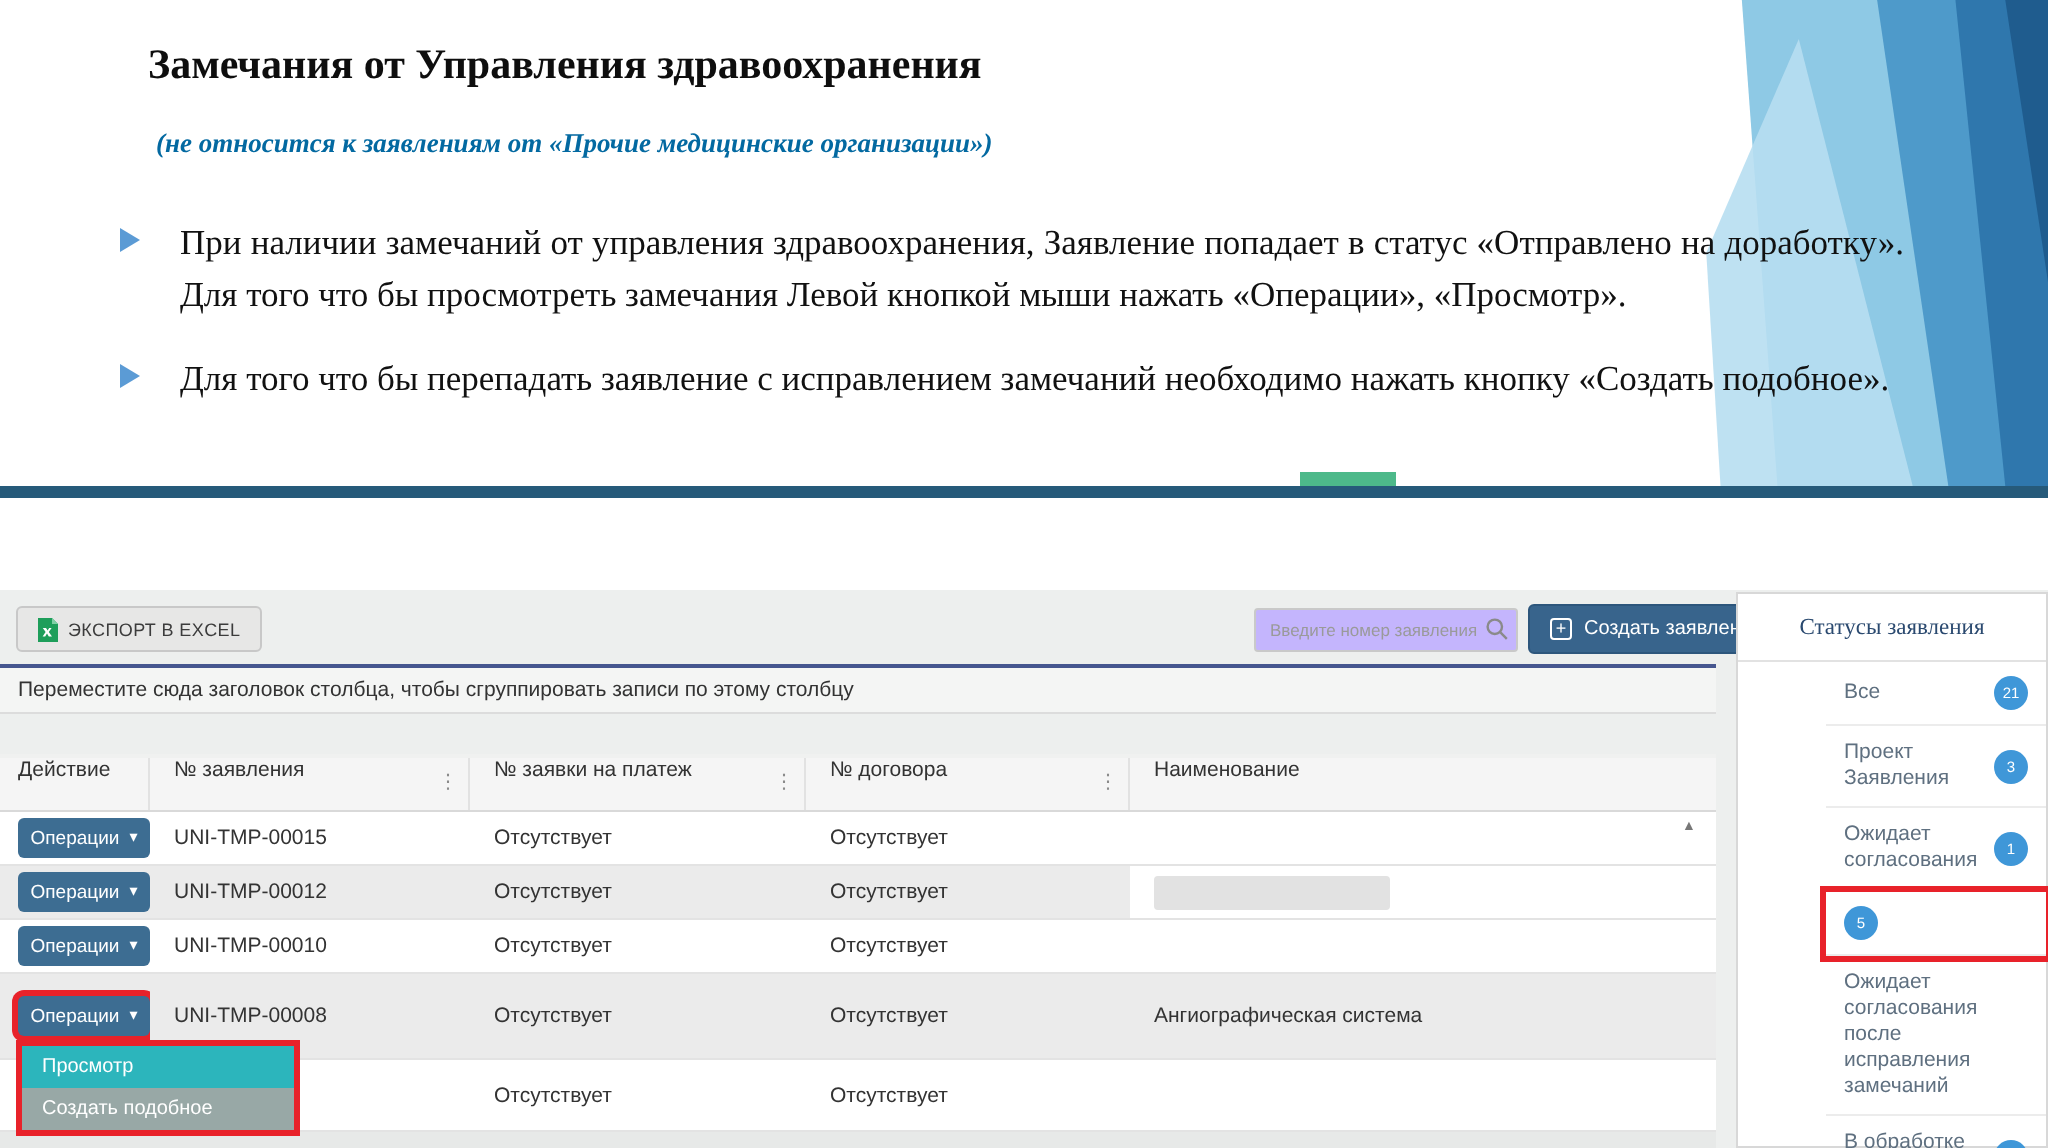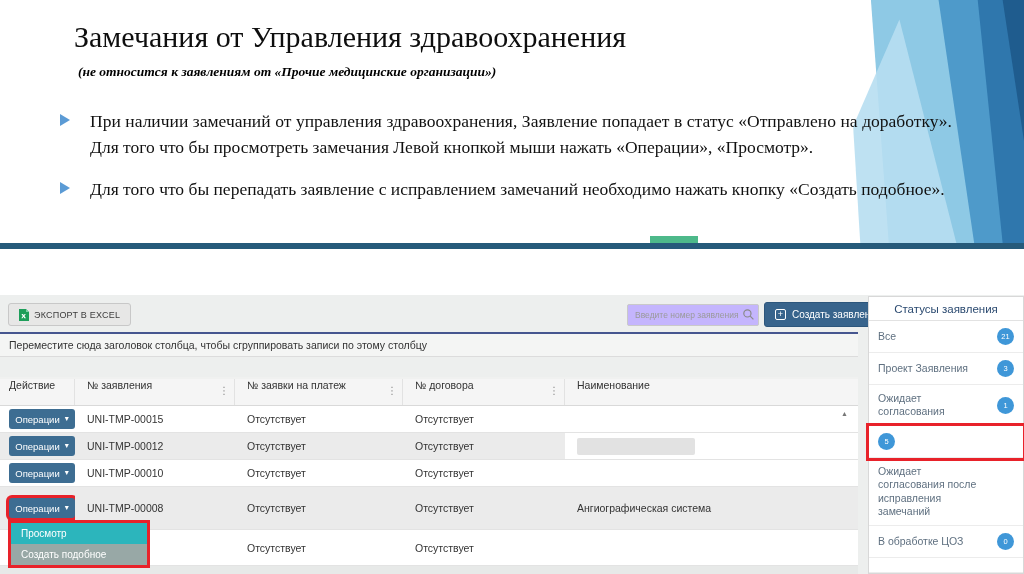--- a/index.html
+++ b/index.html
@@ -11,22 +11,22 @@
   .deco { position:absolute; right:0; top:0; width:178px; height:243px; z-index:1; overflow:hidden; }
   .deco div { position:absolute; inset:0; }
   .tri-light   { background:#8ec9e5; clip-path:polygon(14% 0%, 68% 0%, 118% 100%, 24% 100%); }
   .tri-lighter { background:#b7def1; clip-path:polygon(4% 52%, 30% 8%, 62% 100%, 8% 100%); opacity:.9; }
   .tri-mid     { background:#4e9aca; clip-path:polygon(52% 0%, 82% 0%, 120% 100%, 72% 100%); }
   .tri-dark    { background:#2f77ad; clip-path:polygon(74% 0%, 100% 0%, 100% 100%, 88% 100%); }
   .tri-navy    { background:#1f5c8e; clip-path:polygon(88% 0%, 100% 0%, 100% 58%); }
 
   
   .slide-text { position:relative; z-index:2; font-family:"Liberation Serif", serif; }
-  .title { position:absolute; left:74px; top:20px; font-size:30px; font-weight:normal; color:#0e0e0e; white-space:nowrap; }
-  .subtitle { position:absolute; left:78px; top:64px; font-size:13.5px; font-weight:bold; font-style:italic; color:#000000; }
+  .title { position:absolute; left:74px; top:20px; font-size:21px; font-weight:bold; color:#0e0e0e; white-space:nowrap; }
+  .subtitle { position:absolute; left:78px; top:64px; font-size:13.5px; font-weight:bold; font-style:italic; color:#0369a1; }
   .bullets { position:absolute; left:60px; top:108px; width:892px; }
   .bullet { display:flex; margin-bottom:15px; }
   .bullet-marker { flex:0 0 30px; padding-top:6px; }
   .bullet-marker i { display:block; width:0; height:0; border-left:10px solid #5b9bd5; border-top:6px solid transparent; border-bottom:6px solid transparent; }
   .bullet-text { font-size:17.5px; line-height:1.5; color:#111; text-align:justify; }
 
   
   .topbar { position:absolute; left:0; top:243px; width:1024px; height:6px; background:#265a7a; z-index:3; }
   .green-tab { position:absolute; left:650px; top:236px; width:48px; height:8px; background:#4db98a; z-index:3; }
 
@@ -71,22 +71,22 @@
   .dropdown { position:absolute; left:8px; top:225px; width:142px; border:3px solid #e8222a; z-index:6; }
   .dd-item { height:21px; display:flex; align-items:center; padding-left:10px; font-size:10px; color:#fff; cursor:pointer; }
   .dd-view { background:#2cb5bc; }
   .dd-copy { background:#98a8a6; }
 
   .scroll-up { position:absolute; left:841px; top:115px; font-size:7px; color:#777; cursor:pointer; }
   .footer-strip { position:absolute; left:0; top:271px; width:858px; height:8px; background:#e7e9e8; }
 
   
   .sidebar { position:absolute; left:868px; top:1px; width:156px; height:278px; background:#fff; border:1px solid #d8d8d8; }
-  .sb-title { height:24px; display:flex; align-items:center; justify-content:center; font-size:11.5px; color:#2b4a70; border-bottom:1px solid #e2e2e2; }
-  .sb-item { display:flex; align-items:center; justify-content:space-between; padding:7px 9px; border-bottom:1px solid #ececec; cursor:pointer; position:relative; }
+  .sb-title { height:34px; display:flex; align-items:center; justify-content:center; font-size:11.5px; color:#2b4a70; border-bottom:1px solid #e2e2e2;font-family:Liberation Serif, serif; }
+  .sb-item { display:flex; align-items:center; justify-content:space-between; padding:7px 9px; border-bottom:1px solid #ececec; cursor:pointer; position:relative;margin-left:44px; }
   .sb-label { font-size:10.5px; color:#5f7080; line-height:1.25; max-width:108px; }
   .badge { min-width:17px; height:17px; border-radius:9px; background:#3f97d8; color:#fff; font-size:7.5px; display:flex; align-items:center; justify-content:center; padding:0 3px; flex:0 0 auto; }
   .sb-item.red-ring { box-shadow:0 0 0 3px #e8222a; z-index:5; }
 
   svg { display:block; }
 </style>
 </head>
 <body>
 
 <div class="slide">

